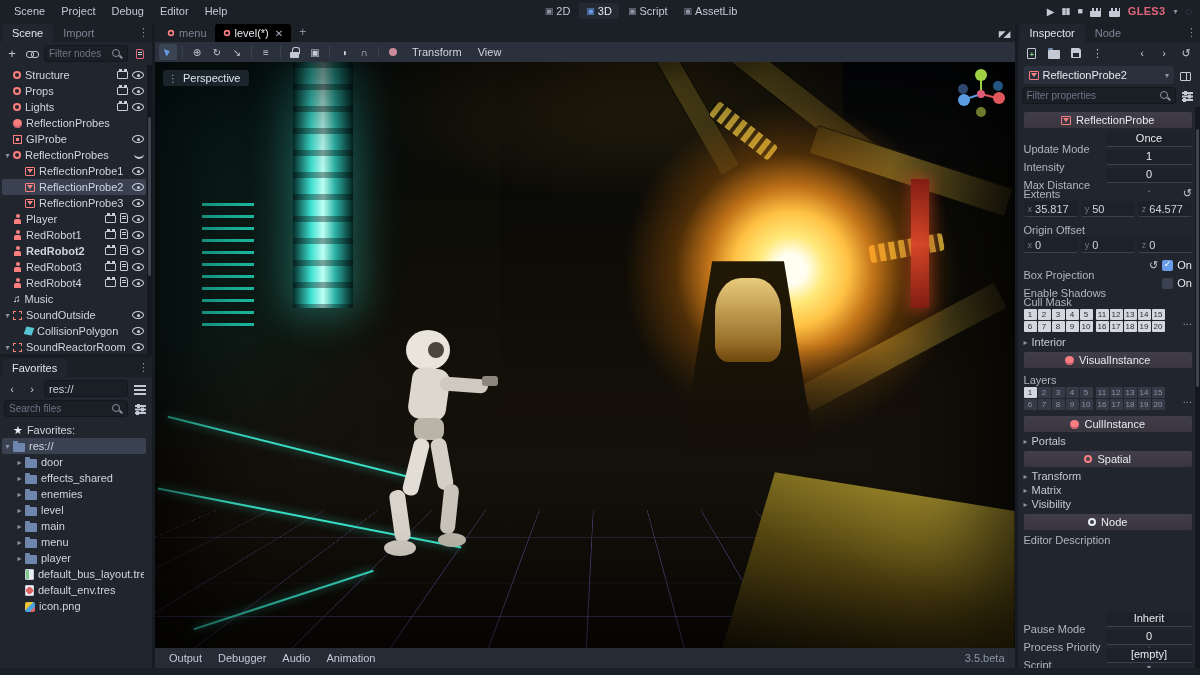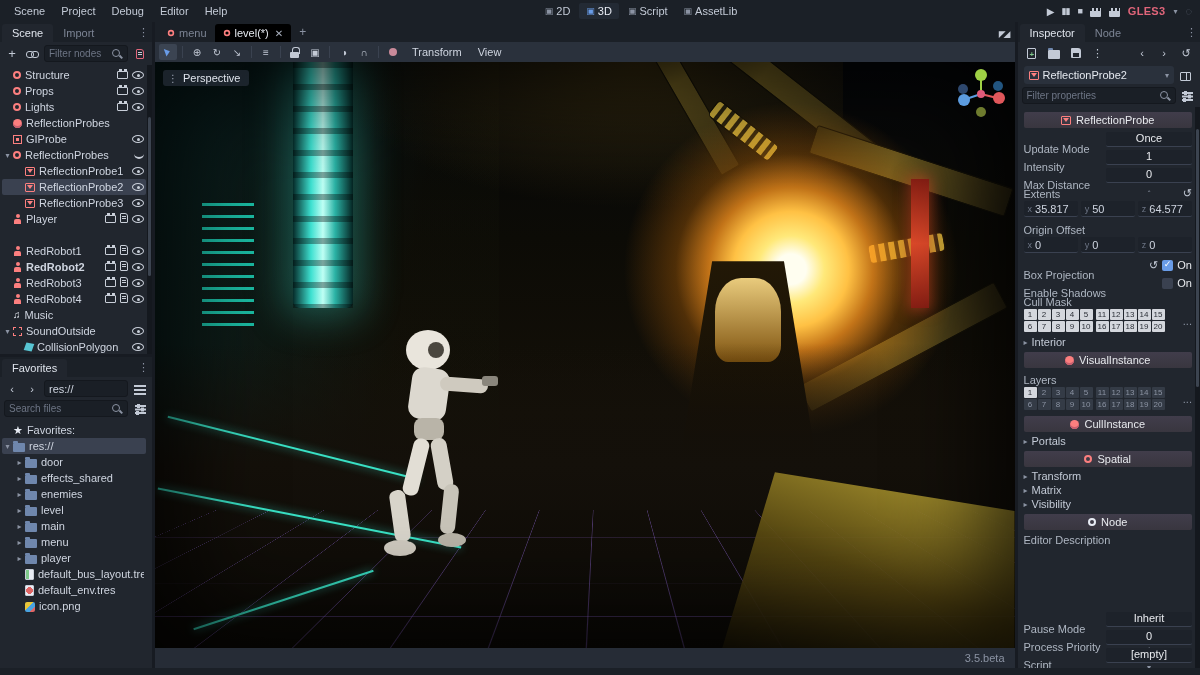--- a/index.html
+++ b/index.html
@@ -329,21 +329,21 @@
               <div class="trow" style="padding-left: 0px;">
                 <span class="exp"></span>
                 <span class="ic ic-person"></span>
                 <span class="lbl">Player</span>
                 <span class="trail">
                   <span><span class="ic ic-cam"></span></span>
                   <span><span class="ic ic-script"></span></span>
                   <span><span class="ic ic-eye"></span></span>
                 </span>
               </div>
-              <div class="trow" style="padding-left: 0px; margin-top: 16px;">
+              <div class="trow" style="padding-left: 0px;">
                 <span class="exp"></span>
                 <span class="ic ic-person"></span>
                 <span class="lbl">RedRobot1</span>
                 <span class="trail">
                   <span><span class="ic ic-cam"></span></span>
                   <span><span class="ic ic-script"></span></span>
                   <span><span class="ic ic-eye"></span></span>
                 </span>
               </div>
               <div class="trow" style="padding-left: 0px; font-weight: bold;">
@@ -599,20 +599,26 @@
           <line x1="26" y1="26" x2="11" y2="31" stroke="#5c9ce0" stroke-width="2"></line>
           <circle cx="9" cy="32" r="6" fill="#5c9ce0"></circle>
           <circle cx="26" cy="44" r="5" fill="#8a9a3a" opacity=".8"></circle>
           <circle cx="8" cy="21" r="5" fill="#3a5a8a" opacity=".8"></circle>
           <circle cx="43" cy="18" r="5" fill="#2a6aa0" opacity=".8"></circle>
           <circle cx="26" cy="26" r="4" fill="#e05a7a"></circle>
         </svg>
       </div>
 
       <div class="bottombar">
+        <span id="bottom-tabs" style="display:flex">
+            <span class="bbtn">Output</span>
+            <span class="bbtn">Debugger</span>
+            <span class="bbtn">Audio</span>
+            <span class="bbtn">Animation</span>
+          </span>
         <span class="version">3.5.beta</span>
       </div>
     </div>
 
     <div class="dock-right">
       <div class="tabrow" id="insp-tabs">
           <span class="tab active">Inspector</span>
           <span class="tab">Node</span>
           <span class="dockmenu">⋮</span>
         </div>

